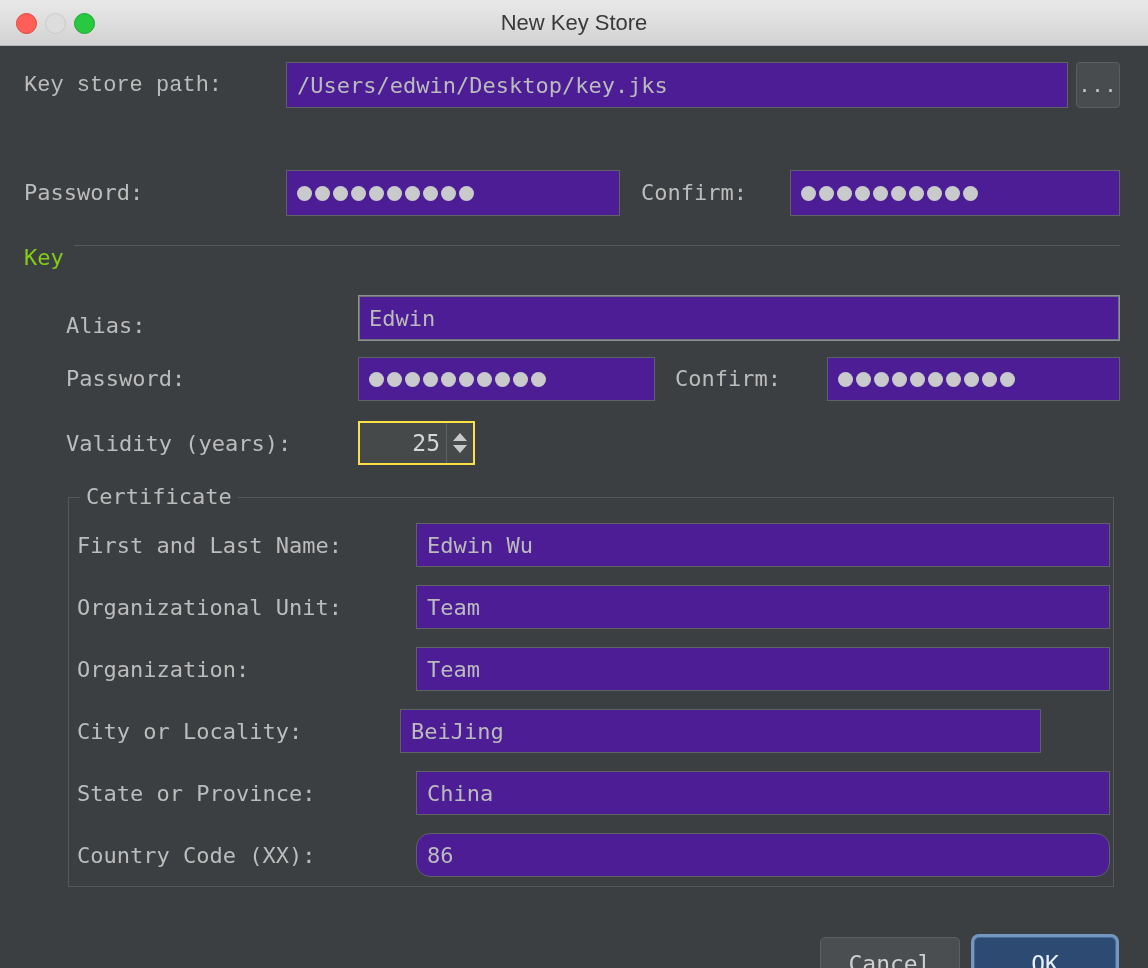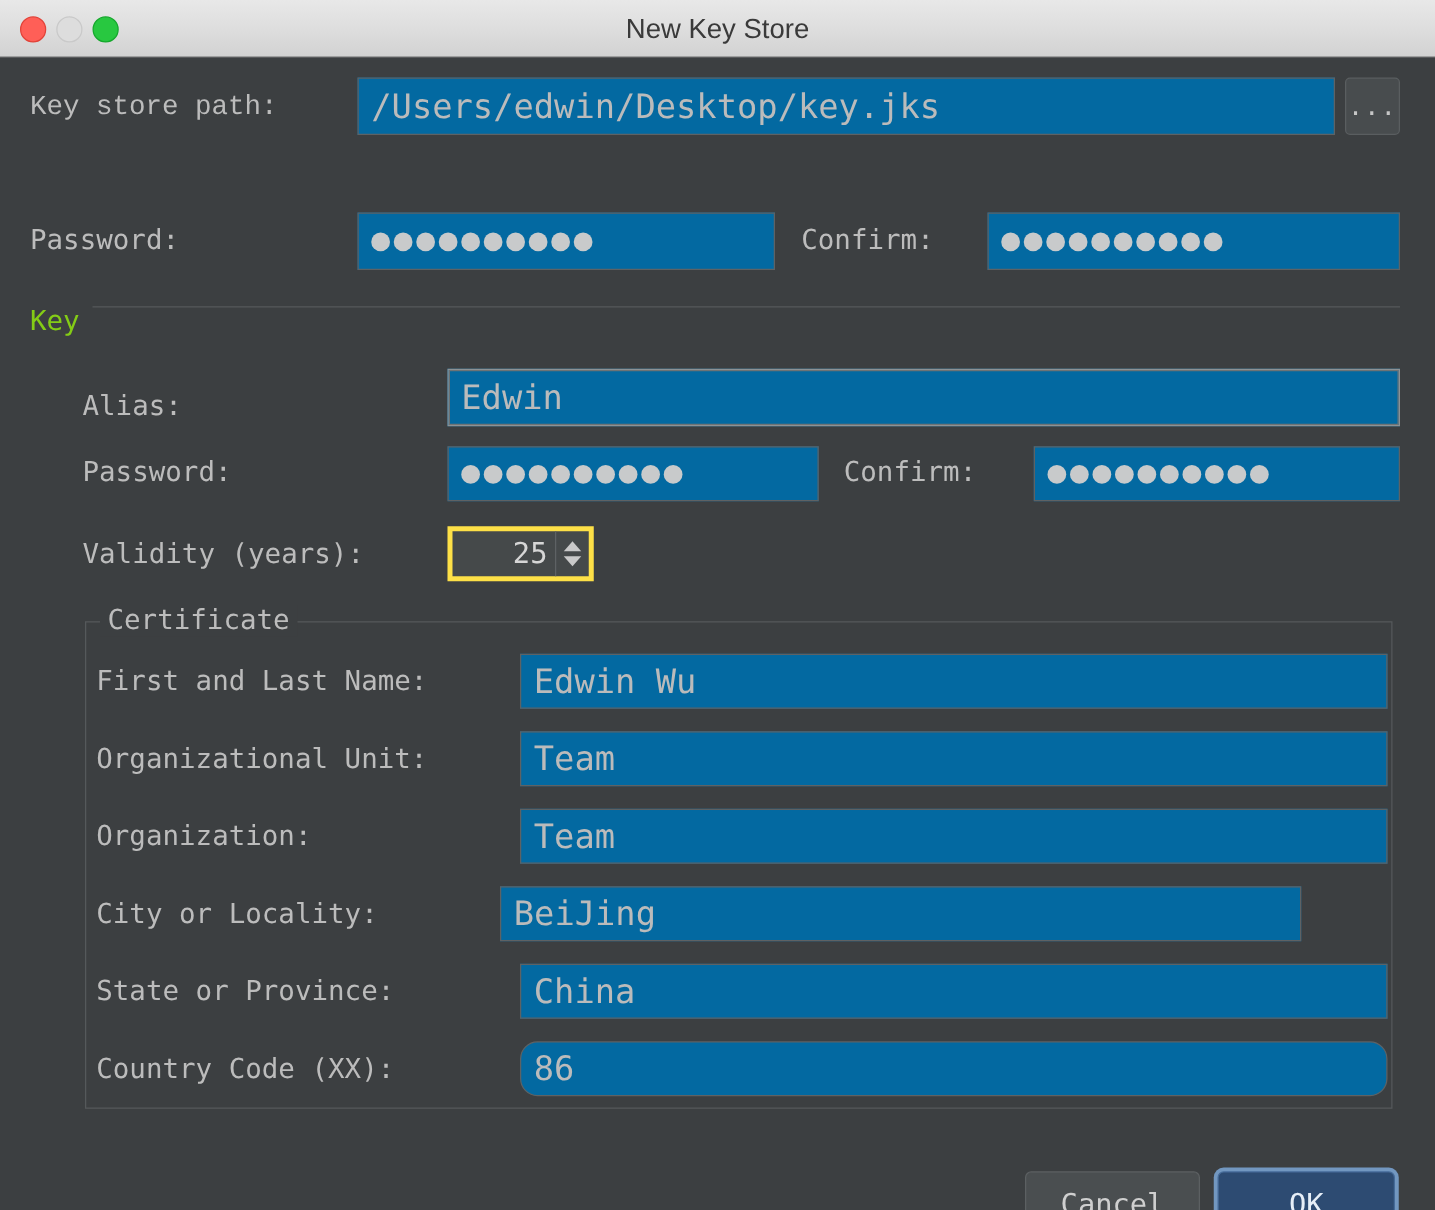--- a/index.html
+++ b/index.html
@@ -54,26 +54,26 @@
   
   .content {
     position: relative;
     height: 922px;
     background: #3c3f41;
   }
 
   
   .field {
     position: absolute;
-    background: #0369a1;
+    background: #4c1d95;
     border: 1px solid #5e6264;
     box-sizing: border-box;
     color: #bbbbbb;
     font-family: "DejaVu Sans Mono", monospace;
-    font-size: 27px;
+    font-size: 22px;
     display: flex;
     align-items: center;
     padding: 0 10px;
     white-space: nowrap;
     overflow: hidden;
   }
   .field.focused {
     border: 1px solid #8d9295;
     box-shadow: inset 0 0 0 1px #6e7375;
   }
@@ -126,21 +126,21 @@
   }
   .grouphdr .rule {
     height: 1px;
     background: #55595b;
   }
 
   
   .spinner {
     position: absolute;
     background: #45494a;
-    border: 4px solid #fde047;
+    border: 2px solid #fde047;
     box-sizing: border-box;
     display: flex;
     align-items: stretch;
   }
   .spinner .val {
     flex: 1;
     display: flex;
     align-items: center;
     justify-content: flex-end;
     padding-right: 6px;

